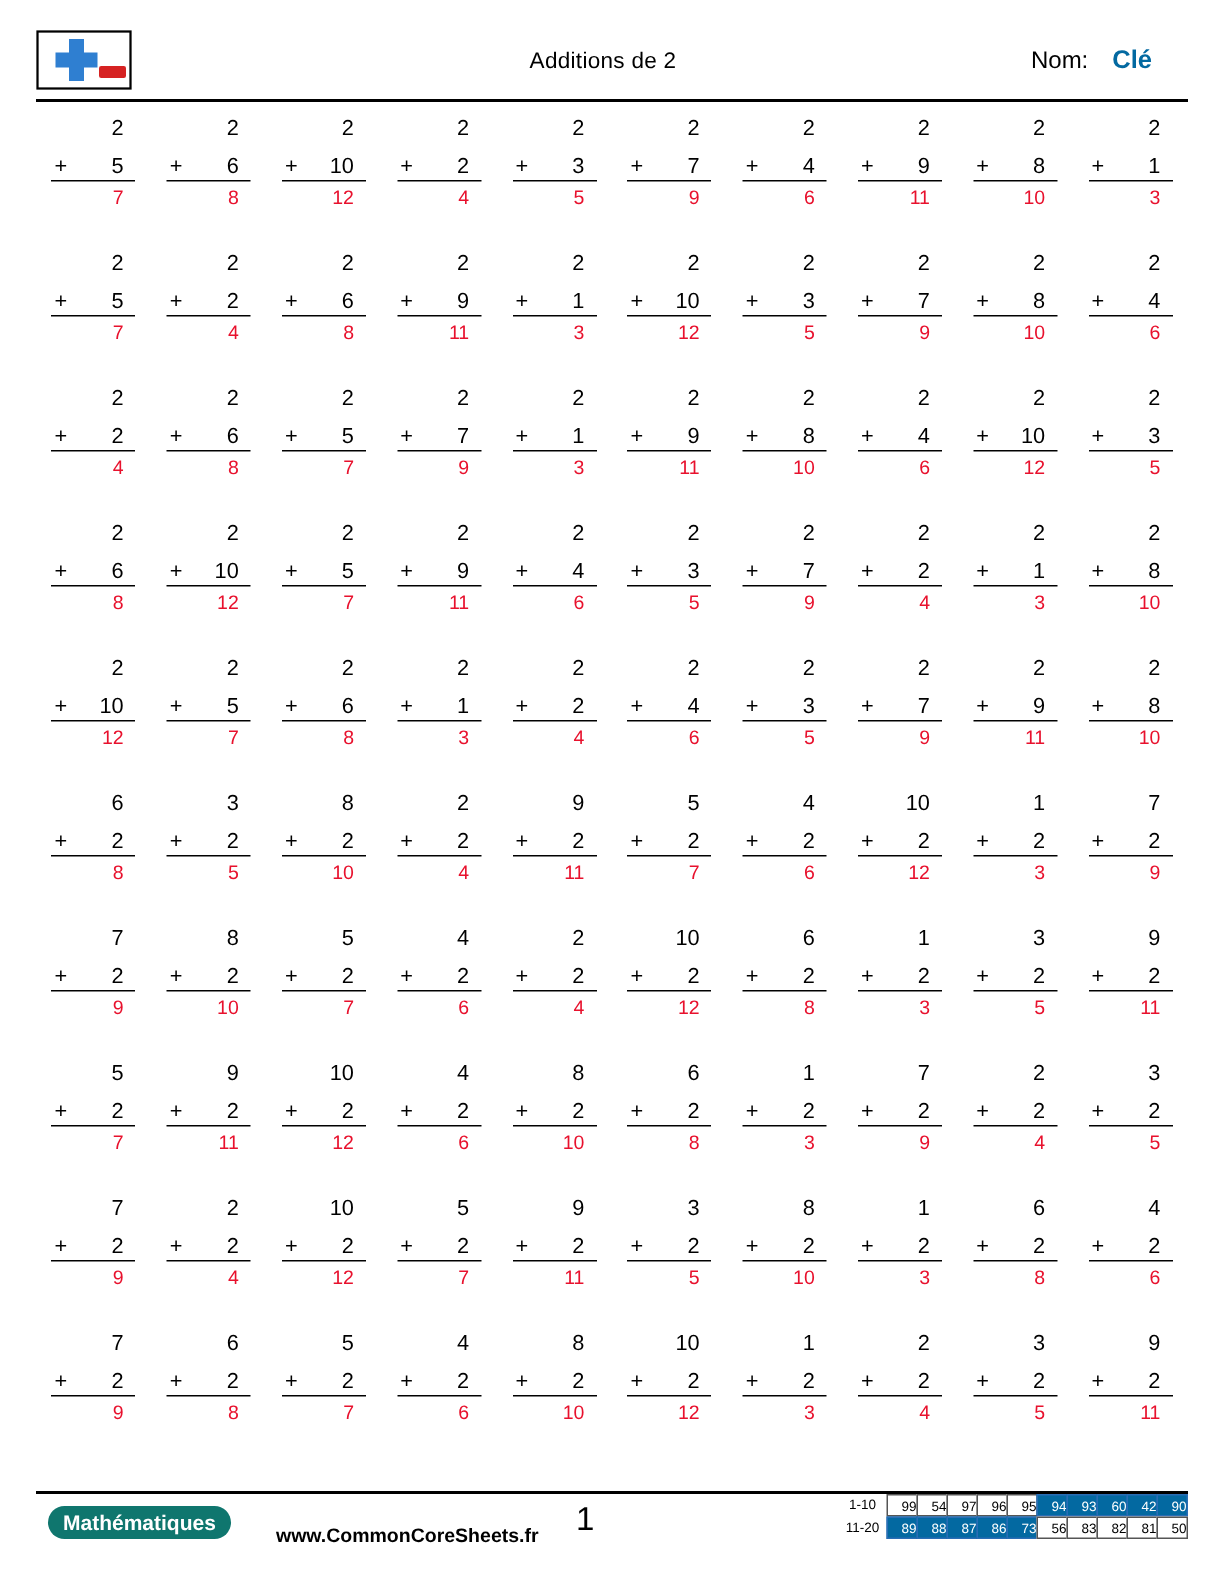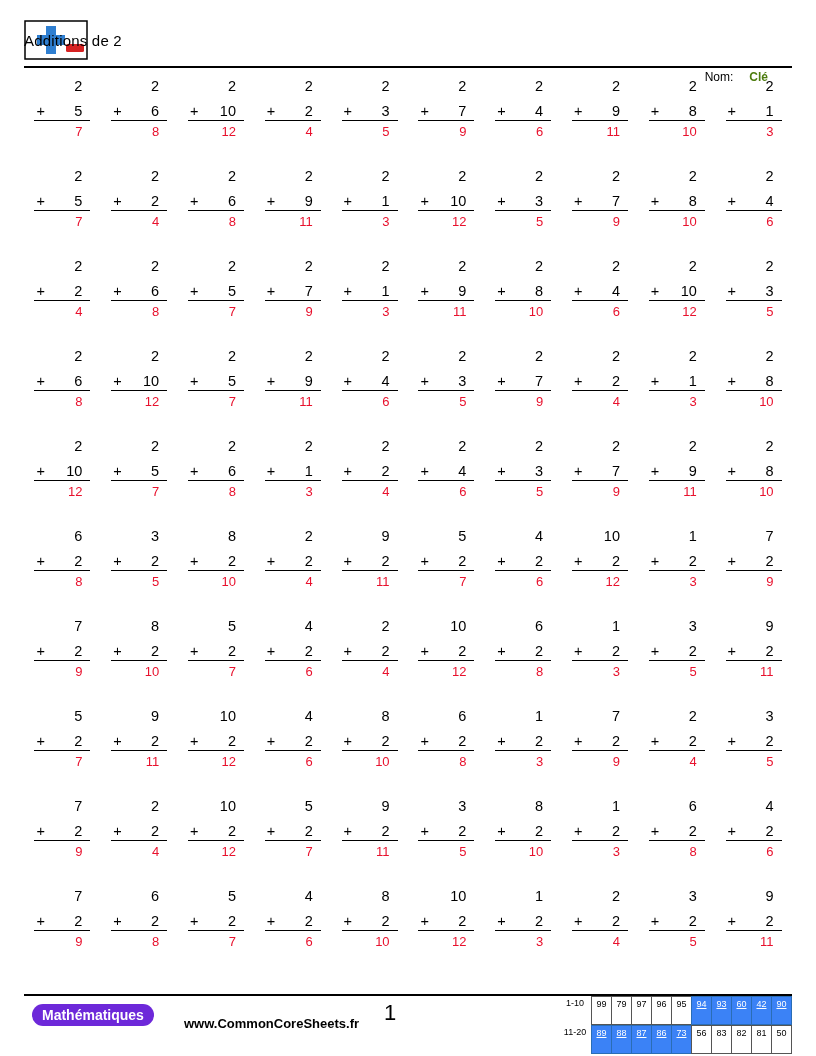--- a/index.html
+++ b/index.html
@@ -31,40 +31,39 @@
     left: 0;
     top: 2px;
     width: 64px;
     height: 40px;
   }
   .logo svg { display: block; }
   .title {
     position: absolute;
     left: 0; right: 12px;
     top: 14px;
-    text-align: left;
+    text-align: center;
     font-size: 15px;
     letter-spacing: 0.2px;
   }
   .name-wrap {
     position: absolute;
     right: 24px;
     top: 12px;
     display: flex;
     align-items: baseline;
     gap: 16px;
   }
   .name-label {
-    font-size: 12px;
-    margin-top: 40px;
+    font-size: 16px;
   }
   .name-value {
-    font-size: 12px;
+    font-size: 17px;
     font-weight: bold;
-    color: #4d7c0f;
+    color: #0369a1;
   }
   .rule {
     border-bottom: 2px solid #000;
     margin-top: 2px;
   }
   .instructions {
     font-size: 12.5px;
     font-weight: bold;
     margin-top: 5px;
     margin-bottom: 2px;
@@ -120,21 +119,21 @@
   .footer-line {
     border-top: 2px solid #000;
     position: absolute;
     left: 0; right: 0;
     top: 0;
   }
   .brand {
     position: absolute;
     left: 8px;
     top: 10px;
-    background: #6d28d9;
+    background: #0f766e;
     color: #fff;
     font-weight: bold;
     font-size: 14px;
     padding: 3px 10px;
     border-radius: 11px;
   }
   .site {
     position: absolute;
     left: 160px;
     top: 22px;
@@ -149,43 +148,42 @@
   }
   .answer-key {
     position: absolute;
     right: 0;
     top: 2px;
     font-size: 9px;
   }
   .ak-row {
     display: flex;
     align-items: stretch;
-    height: 29px;
+    height: 15px;
   }
   .ak-label {
     width: 34px;
     text-align: center;
     line-height: 15px;
     font-size: 9px;
   }
   .ak-cell {
     width: 21px;
-    text-align: center;
+    text-align: right;
     line-height: 15px;
     border: 1px solid #555;
     margin-left: -1px;
     font-size: 9px;
     background: #fff;
     box-sizing: border-box;
   }
   .ak-cell.hl {
-    background: #3b82f6;
+    background: #0369a1;
     color: #fff;
     border-color: #2a6db5;
-    text-decoration: underline;
   }
 </style>
 </head>
 <body>
 
 <div class="page">
 
   <div class="header">
     <div class="logo">
       <svg width="64" height="40" viewBox="0 0 64 40">
@@ -1209,21 +1207,21 @@
 
   <div class="footer">
     <div class="footer-line"></div>
     <div class="brand">Mathématiques</div>
     <div class="site">www.CommonCoreSheets.fr</div>
     <div class="pagenum">1</div>
     <div class="answer-key" id="answer-key">
         <div class="ak-row">
           <div class="ak-label">1-10</div>
           <div class="ak-cell">99</div>
-          <div class="ak-cell">79</div>
+          <div class="ak-cell">54</div>
           <div class="ak-cell">97</div>
           <div class="ak-cell">96</div>
           <div class="ak-cell">95</div>
           <div class="ak-cell hl">94</div>
           <div class="ak-cell hl">93</div>
           <div class="ak-cell hl">60</div>
           <div class="ak-cell hl">42</div>
           <div class="ak-cell hl">90</div>
         </div>
         <div class="ak-row">

